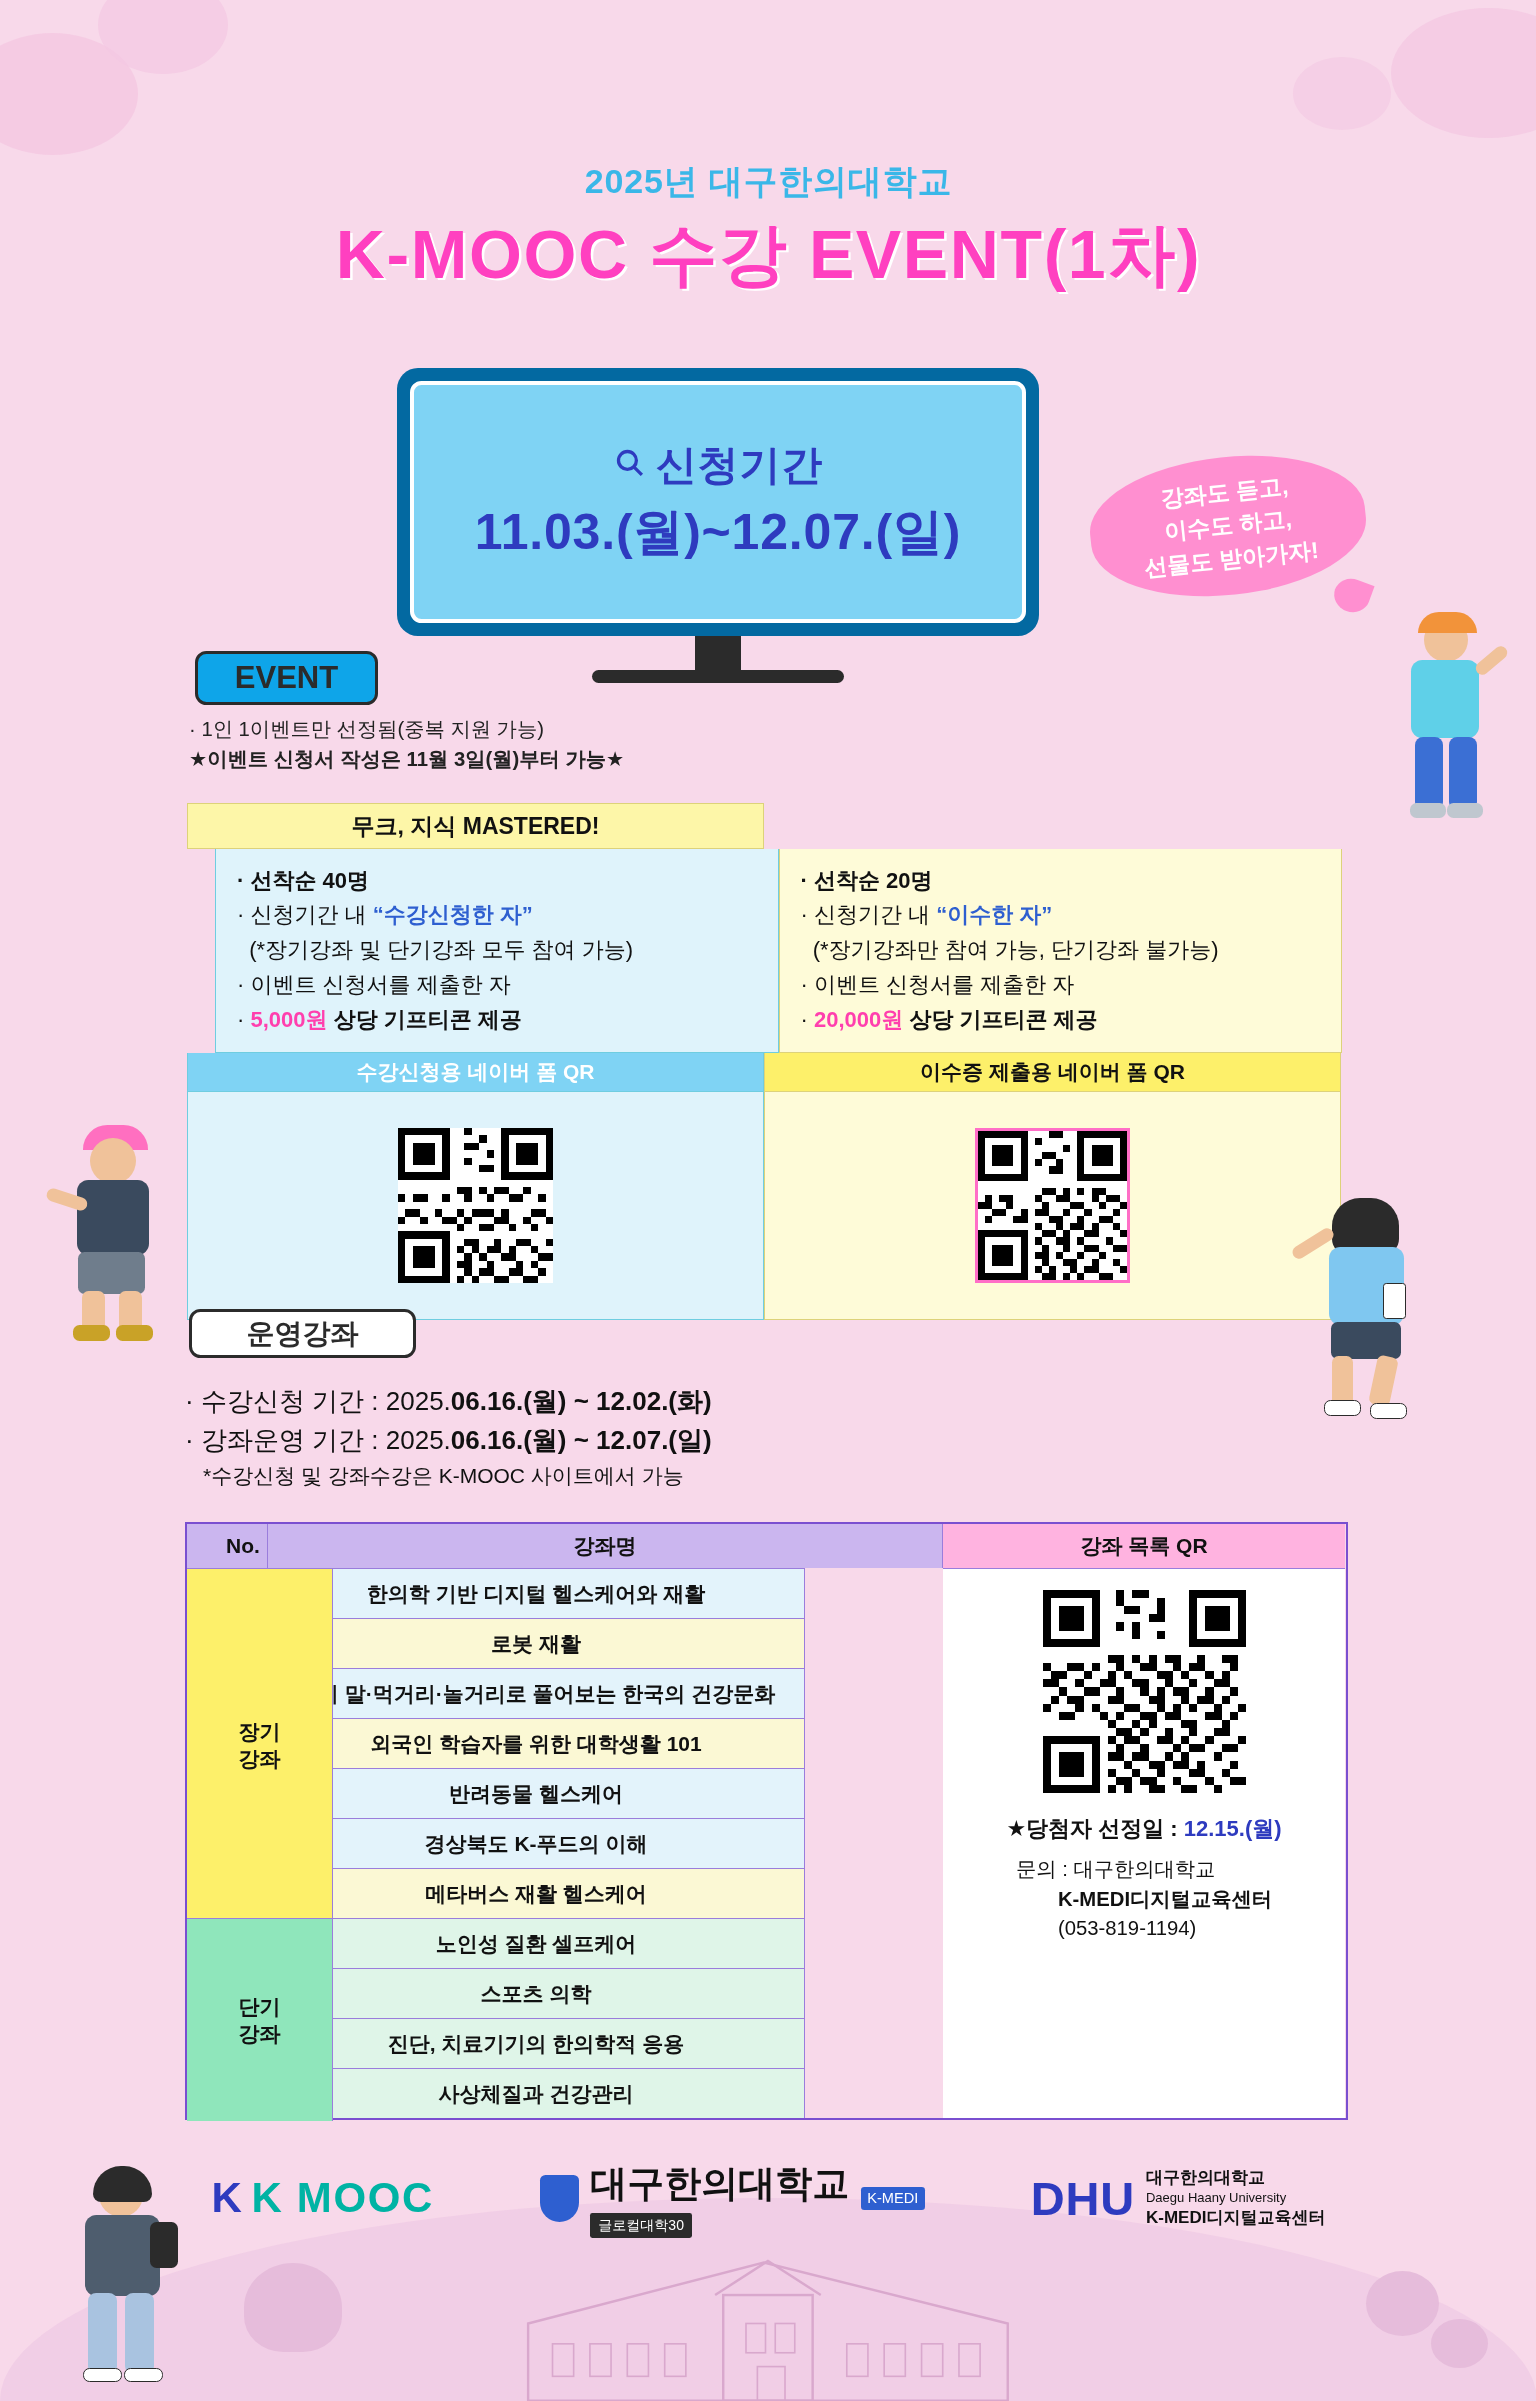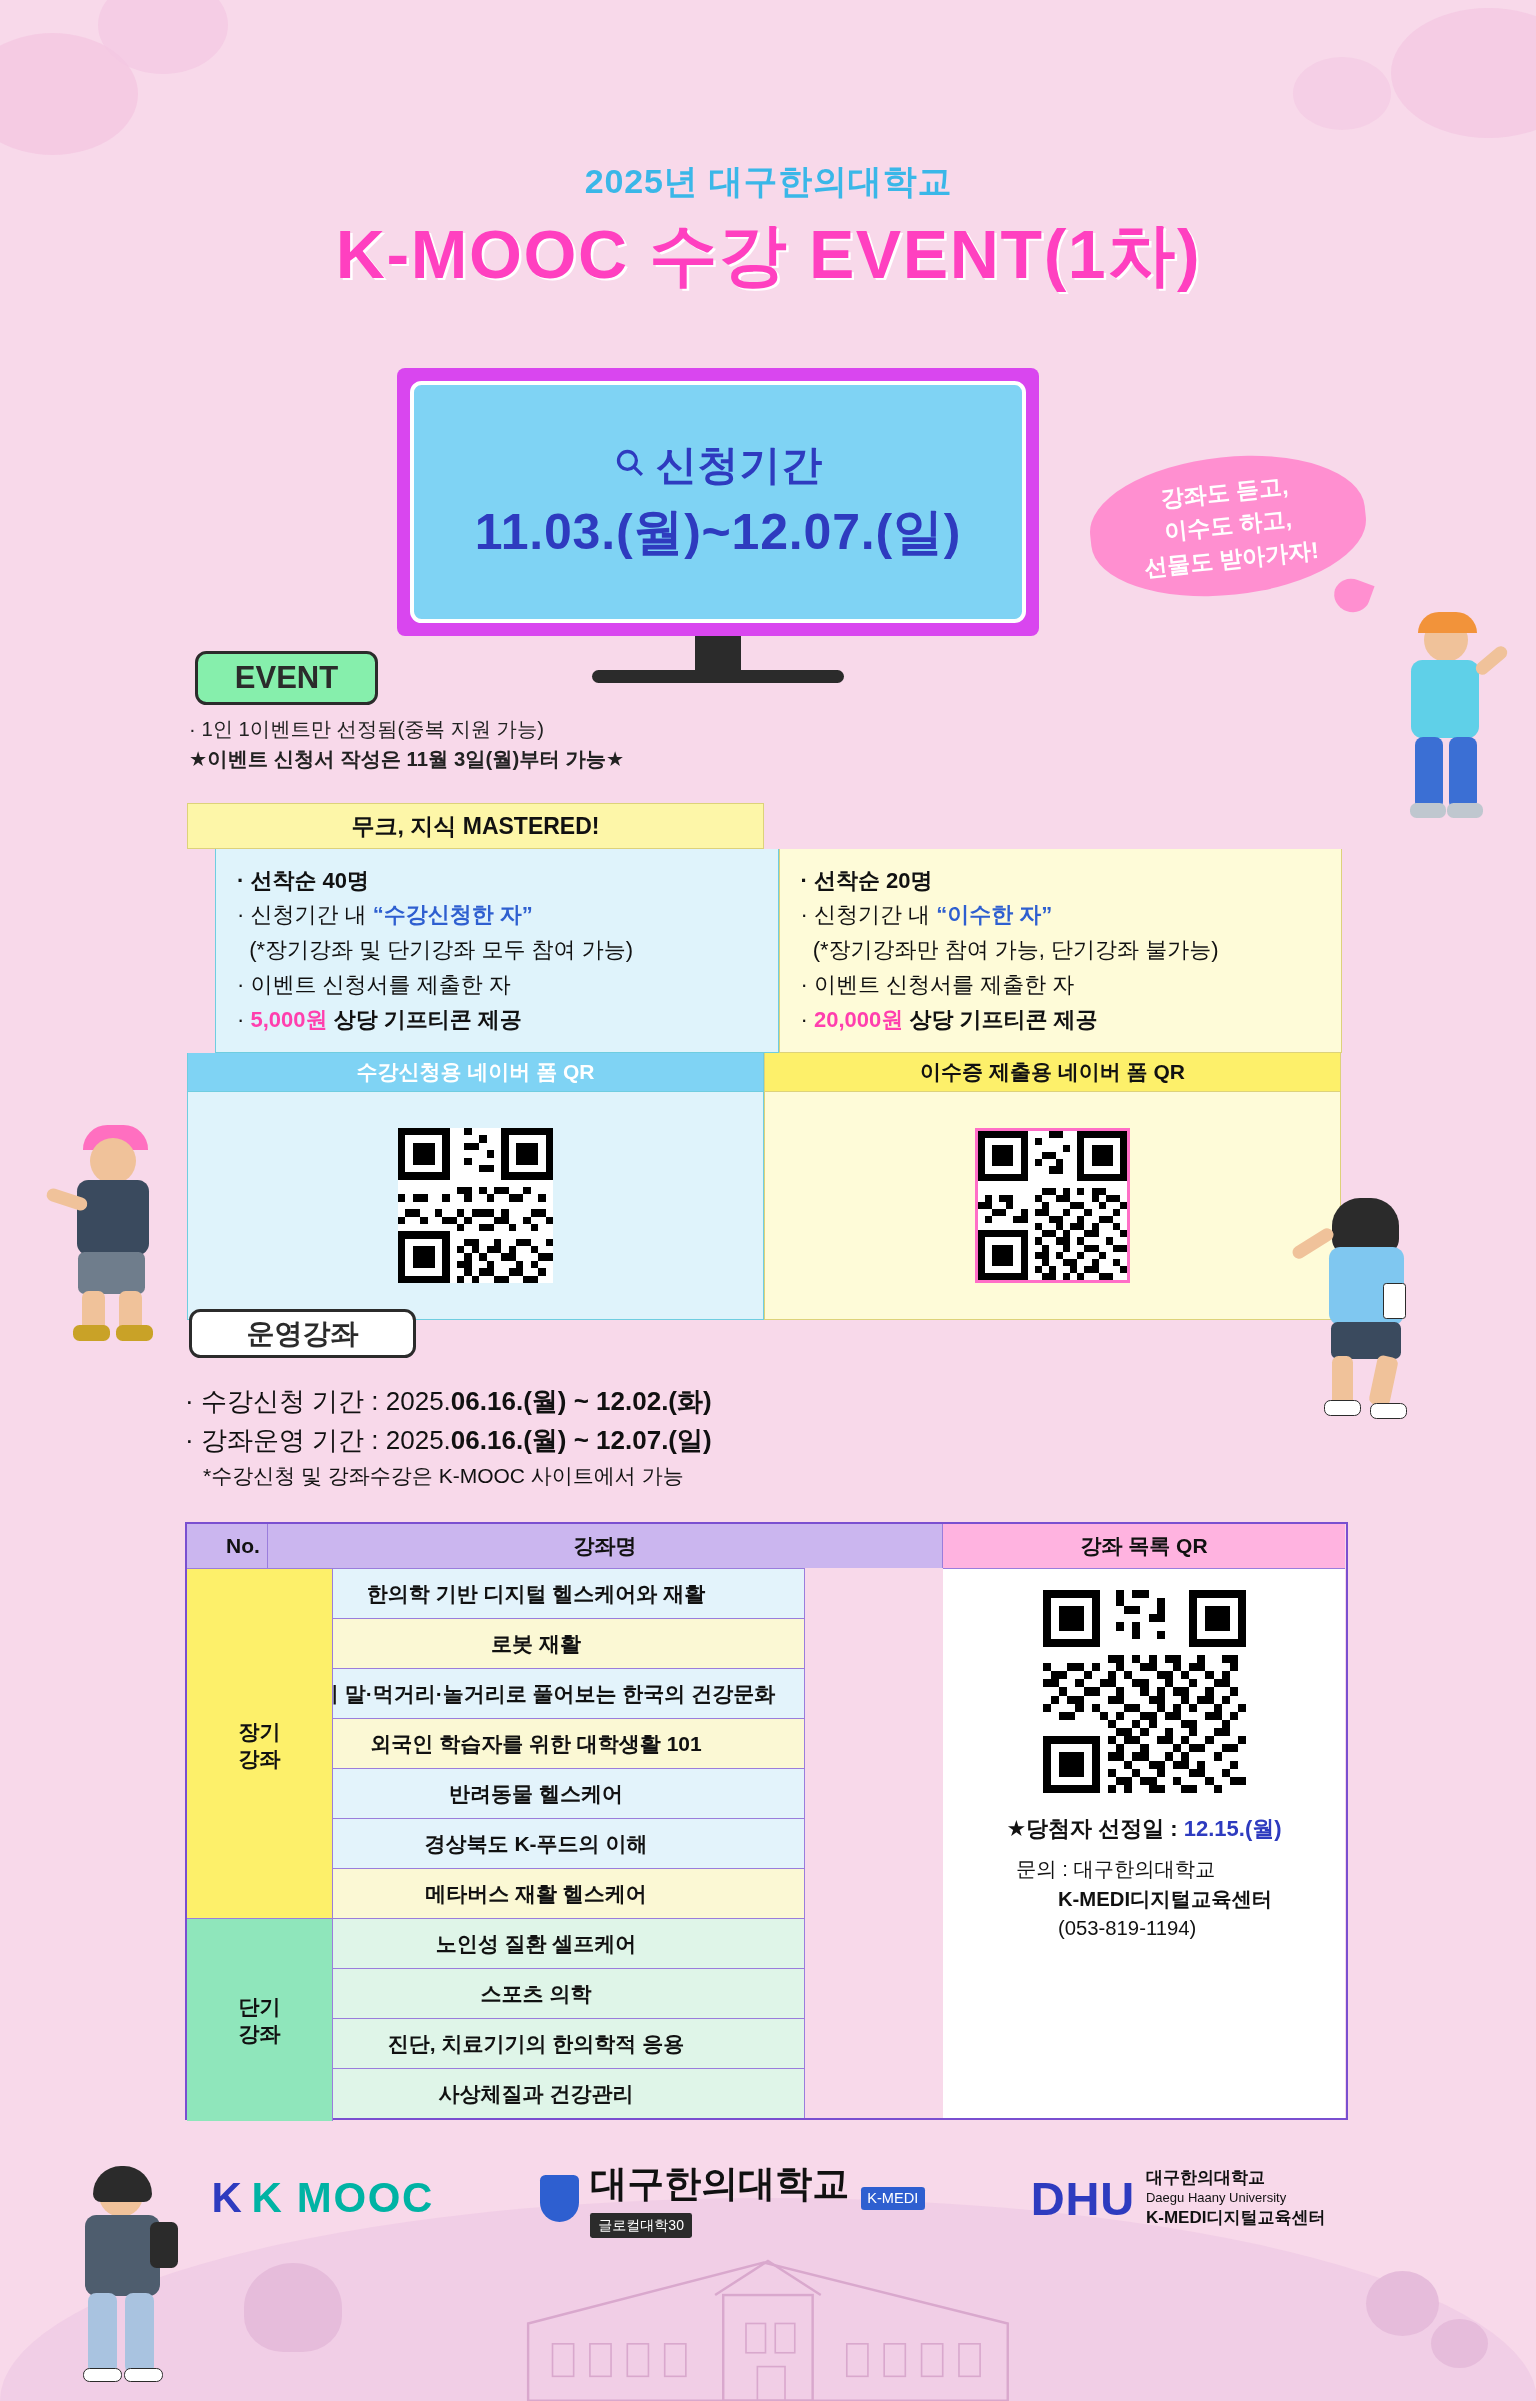--- a/index.html
+++ b/index.html
@@ -27,21 +27,21 @@
   }
   .hdr-main {
     position:absolute; top:210px; left:0; width:100%; text-align:center;
     font-size:68px; font-weight:bold; color:#ff40c0; letter-spacing:1.6px;
     text-shadow: 2.4px 2.4px 0 #ffffff;
   }
 
   
   .monitor {
     position:absolute; left:397px; top:368px; width:642px; height:268px;
-    background:#d946ef; border-radius:8px; padding:13px;
+    background:#0369a1; border-radius:21px; padding:13px;
   }
   .monitor-screen {
     width:100%; height:100%; background:#7fd3f4; border-radius:11.4px;
     border:4.1px solid #ffffff; display:flex; flex-direction:column;
     align-items:center; justify-content:center;
   }
   .mon-line1 { font-size:41px; font-weight:bold; color:#2e3bbf; letter-spacing:0.8px; display:flex; align-items:center; gap:9.8px; }
   .mon-line2 { font-size:50px; font-weight:bold; color:#2e3bbf; letter-spacing:0.8px; margin-top:6.5px; }
   .monitor-neck { position:absolute; left:695px; top:636px; width:46px; height:37px; background:#2b2b2b; }
   .monitor-base { position:absolute; left:592px; top:670px; width:252px; height:13px; background:#2b2b2b; border-radius:6.5px; }
@@ -52,21 +52,21 @@
     background:#ff8fd0; border-radius:50%/46%;
     display:flex; flex-direction:column; align-items:center; justify-content:center;
     transform:rotate(-6deg);
   }
   .bubble span { color:#ffffff; font-size:23px; font-weight:bold; line-height:1.45; display:block; text-align:center;}
   .bubble-tail { position:absolute; left:1334px; top:579px; width:36px; height:33px; background:#ff8fd0; border-radius:50% 0 50% 50%; transform:rotate(20deg); }
 
   
   .event-tag {
     position:absolute; left:195px; top:651px; width:183px; height:54px;
-    background:#86efac; border:3.3px solid #2b2b2b; border-radius:11.4px;
+    background:#0ea5e9; border:3.3px solid #2b2b2b; border-radius:11.4px;
     display:flex; align-items:center; justify-content:center;
     font-size:31px; font-weight:bold; color:#2b2b2b;
   }
   .notes { position:absolute; left:189px; top:714px; width:732px; font-size:20.3px; color:#222; line-height:1.5; }
   .notes .ln2 { font-weight:bold; }
 
   
   .ev-table { position:absolute; left:187px; top:803px; width:1155px; }
   .ev-row { display:flex; }
   .ev-head { height:46px; display:flex; align-items:center; justify-content:center; font-size:23px; font-weight:bold; color:#111; border:1.6px solid #6fcde0; }

